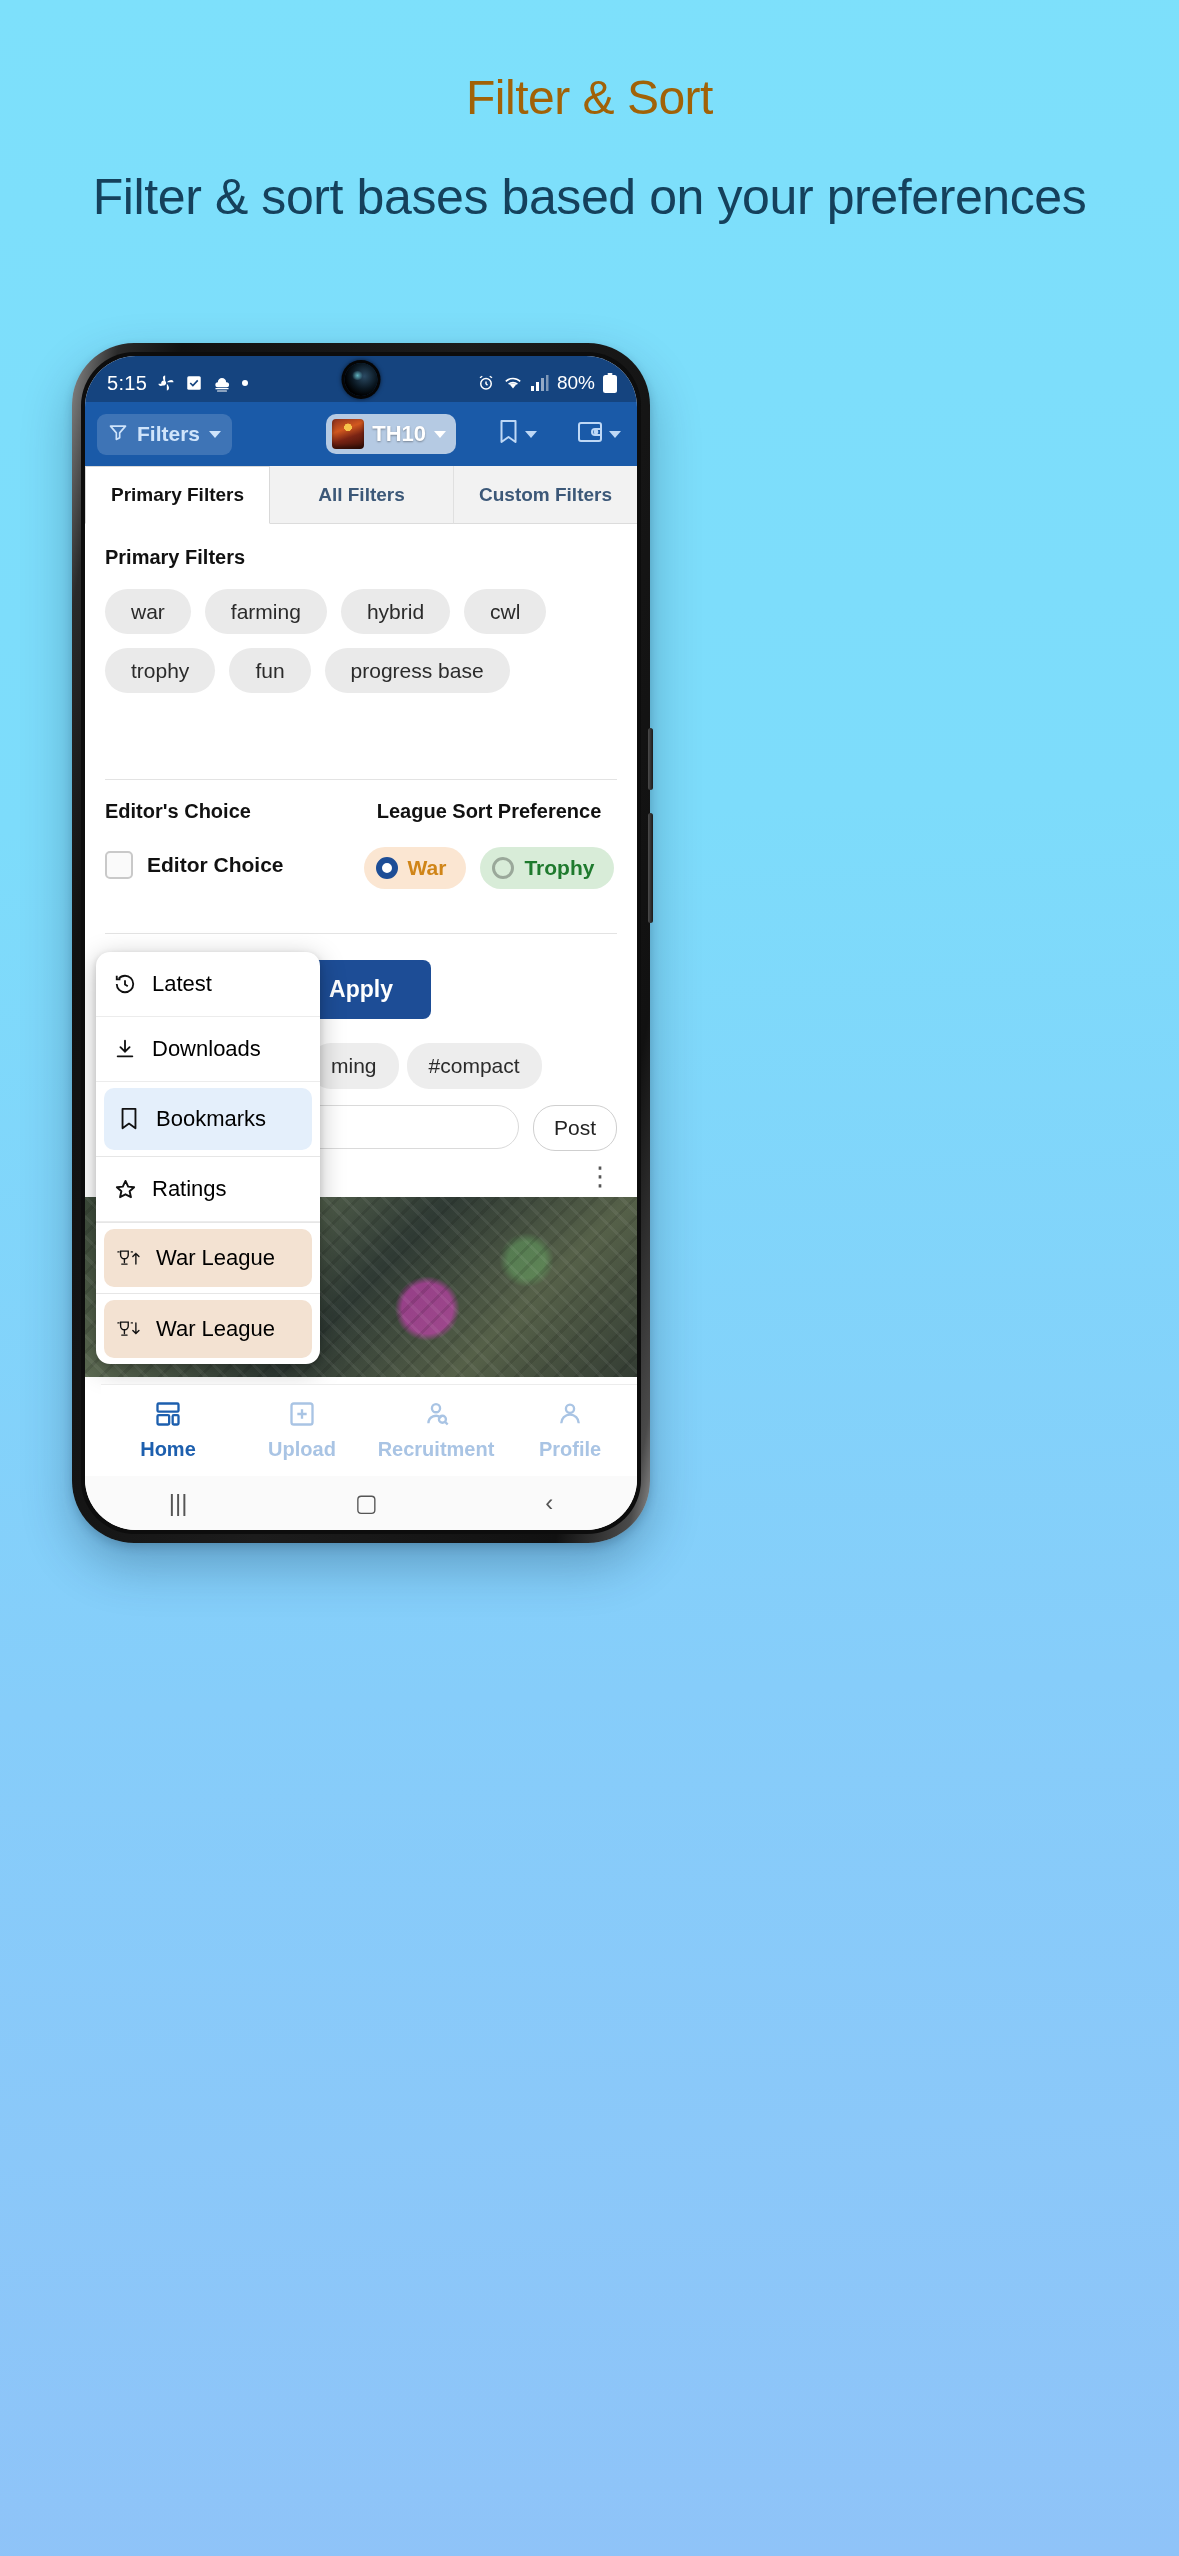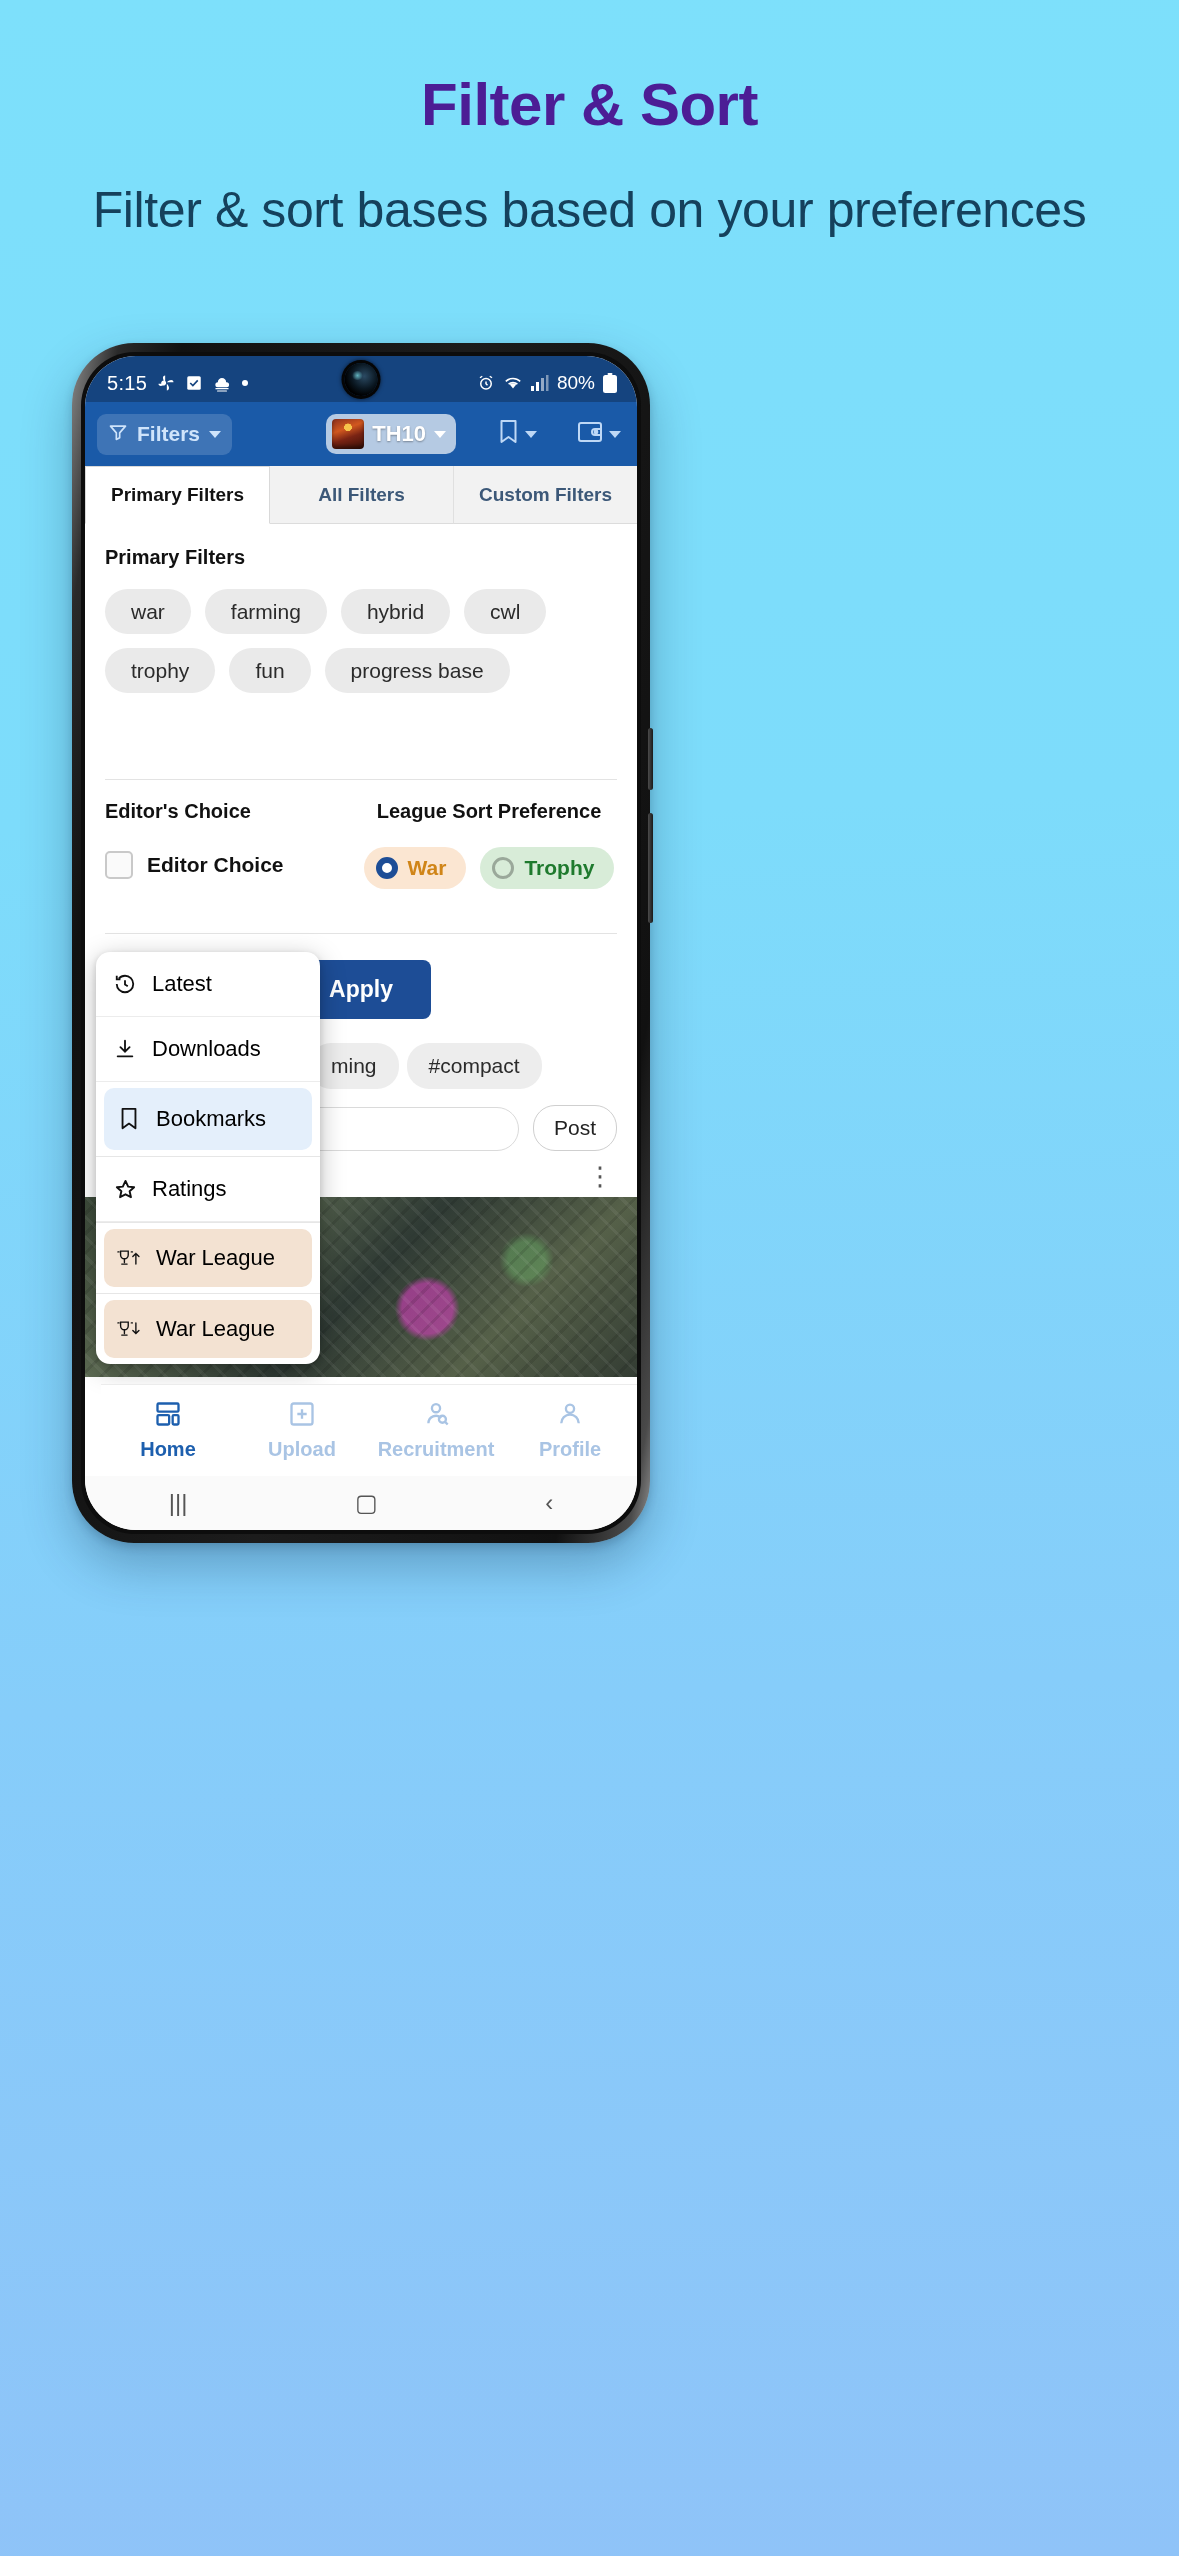--- a/index.html
+++ b/index.html
@@ -9,21 +9,21 @@
     overflow: hidden;
   }
   body {
     background: linear-gradient(178deg, #7de0fb 0%, #7ddcfb 32%, #86cdfa 66%, #8fc3f8 100%);
     position: relative;
   }
 
   
   .promo { width: 100%; padding-top: 72px; text-align: center; }
   .promo-title {
-    font-size: 60px; font-weight: 700; color: #4c1d95;
+    font-size: 48px; font-weight: 400; color: #a16207;
     letter-spacing: -0.5px; line-height: 1.1;
   }
   .promo-sub {
     margin-top: 40px;
     font-size: 50px; font-weight: 400; color: #15415c;
     line-height: 1.28; letter-spacing: -0.4px;
   }
 
   
   .phone-wrap {
@@ -170,21 +170,21 @@
     border-radius: 8px; padding: 16px 38px;
   }
 
   
   .feed { background:#fff; position: relative; }
   .feed-tags { display: flex; gap: 8px; padding: 14px 20px 0 20px; }
   .tag {
     background:#ededed; color:#2b2b2b; border-radius: 22px;
     padding: 11px 22px; font-size: 21px;
   }
-  .comment-row { display:flex; align-items:flex-end; gap: 14px; padding: 16px 20px 10px 20px; }
+  .comment-row { display:flex; align-items:flex-start; gap: 14px; padding: 16px 20px 10px 20px; }
   .comment-input {
     flex: 1; height: 44px; border-radius: 22px; border: 1px solid #dadada; background:#fff;
   }
   .post-btn {
     border: 1px solid #cfcfcf; border-radius: 22px; background:#fff;
     padding: 10px 20px; font-size: 21px; color:#222;
   }
   .feed-meta { display:flex; align-items:center; justify-content: flex-end; padding: 8px 24px 12px 20px; }
   .kebab { color:#555; font-size: 26px; letter-spacing: 0; line-height: .6; }
   .base-img {

